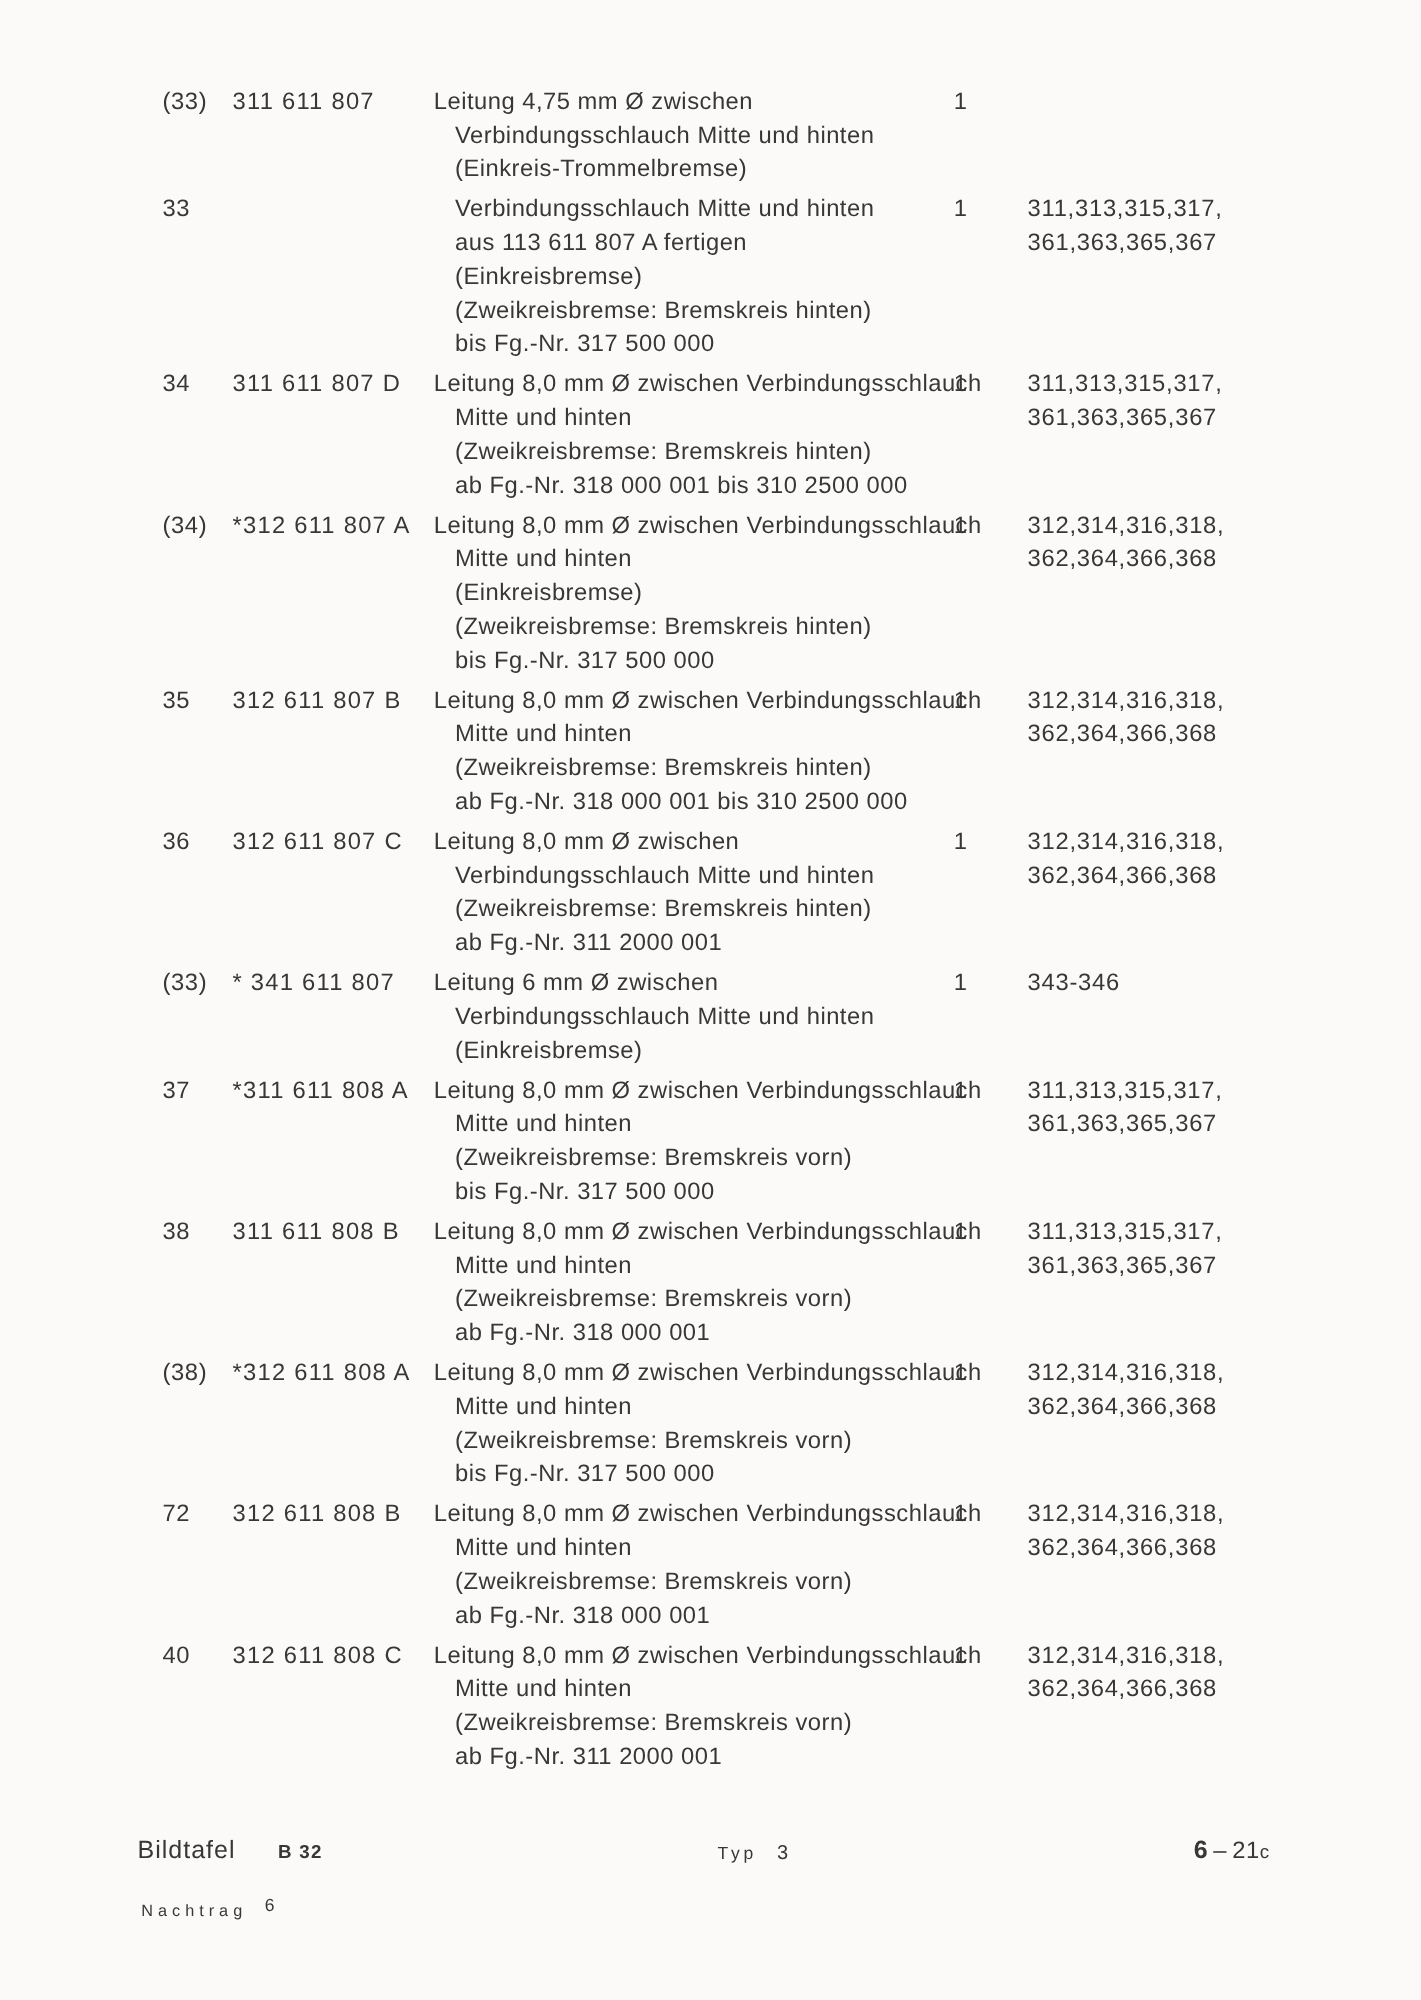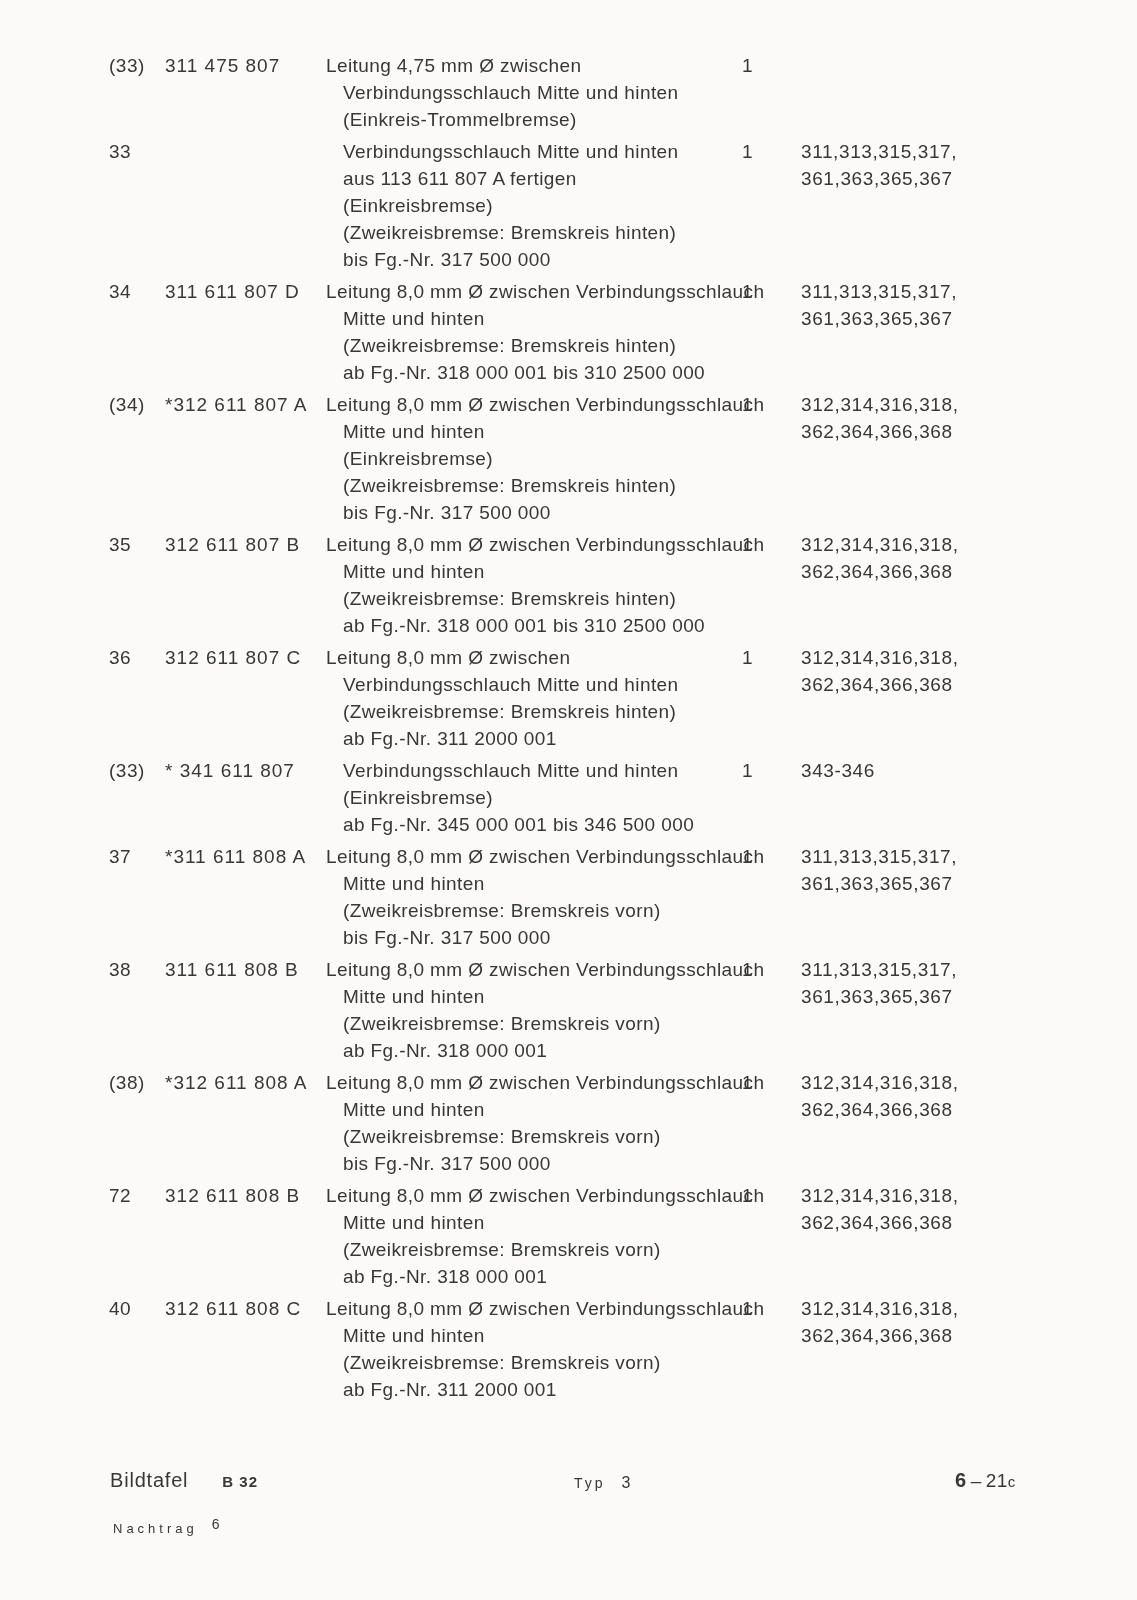--- a/index.html
+++ b/index.html
@@ -12,23 +12,24 @@
     width: 1137px;
     height: 1600px;
     background: #fbfaf8;
     overflow: hidden;
     font-family: "Liberation Sans", sans-serif;
     color: #373737;
   }
   
   .table-body {
     position: absolute;
-    top: 52px;
+    top: 68px;
     left: 0;
     right: 0;
+    padding-left: 21px;
   }
   .row {
     position: relative;
     margin-bottom: 5px;
     font-size: 19px;
     line-height: 27px;
   }
   .c-item {
     position: absolute;
     left: 109px;
@@ -114,21 +115,21 @@
   .footer-page .sub { font-size: 15px; }
 </style>
 </head>
 <body>
 
 <div class="page">
 
   <div class="table-body">
       <div class="row">
         <div class="c-item">(33)</div>
-        <div class="c-part">311 475 807</div>
+        <div class="c-part">311 611 807</div>
         <div class="c-desc">
           <div class="dl first">Leitung 4,75 mm Ø zwischen</div>
           <div class="dl cont">Verbindungsschlauch Mitte und hinten</div>
           <div class="dl cont">(Einkreis-Trommelbremse)</div>
         </div>
         <div class="c-qty">1</div>
         <div class="c-models"></div>
       </div>
       <div class="row">
         <div class="c-item">33</div>
@@ -204,23 +205,23 @@
         <div class="c-qty">1</div>
         <div class="c-models">
           <div class="ml">312,314,316,318,</div>
           <div class="ml">362,364,366,368</div>
         </div>
       </div>
       <div class="row">
         <div class="c-item">(33)</div>
         <div class="c-part">* 341 611 807</div>
         <div class="c-desc">
+          <div class="dl first">Leitung 6 mm Ø zwischen</div>
           <div class="dl cont">Verbindungsschlauch Mitte und hinten</div>
           <div class="dl cont">(Einkreisbremse)</div>
-          <div class="dl cont">ab Fg.-Nr. 345 000 001 bis 346 500 000</div>
         </div>
         <div class="c-qty">1</div>
         <div class="c-models">
           <div class="ml">343-346</div>
         </div>
       </div>
       <div class="row">
         <div class="c-item">37</div>
         <div class="c-part">*311 611 808 A</div>
         <div class="c-desc">

